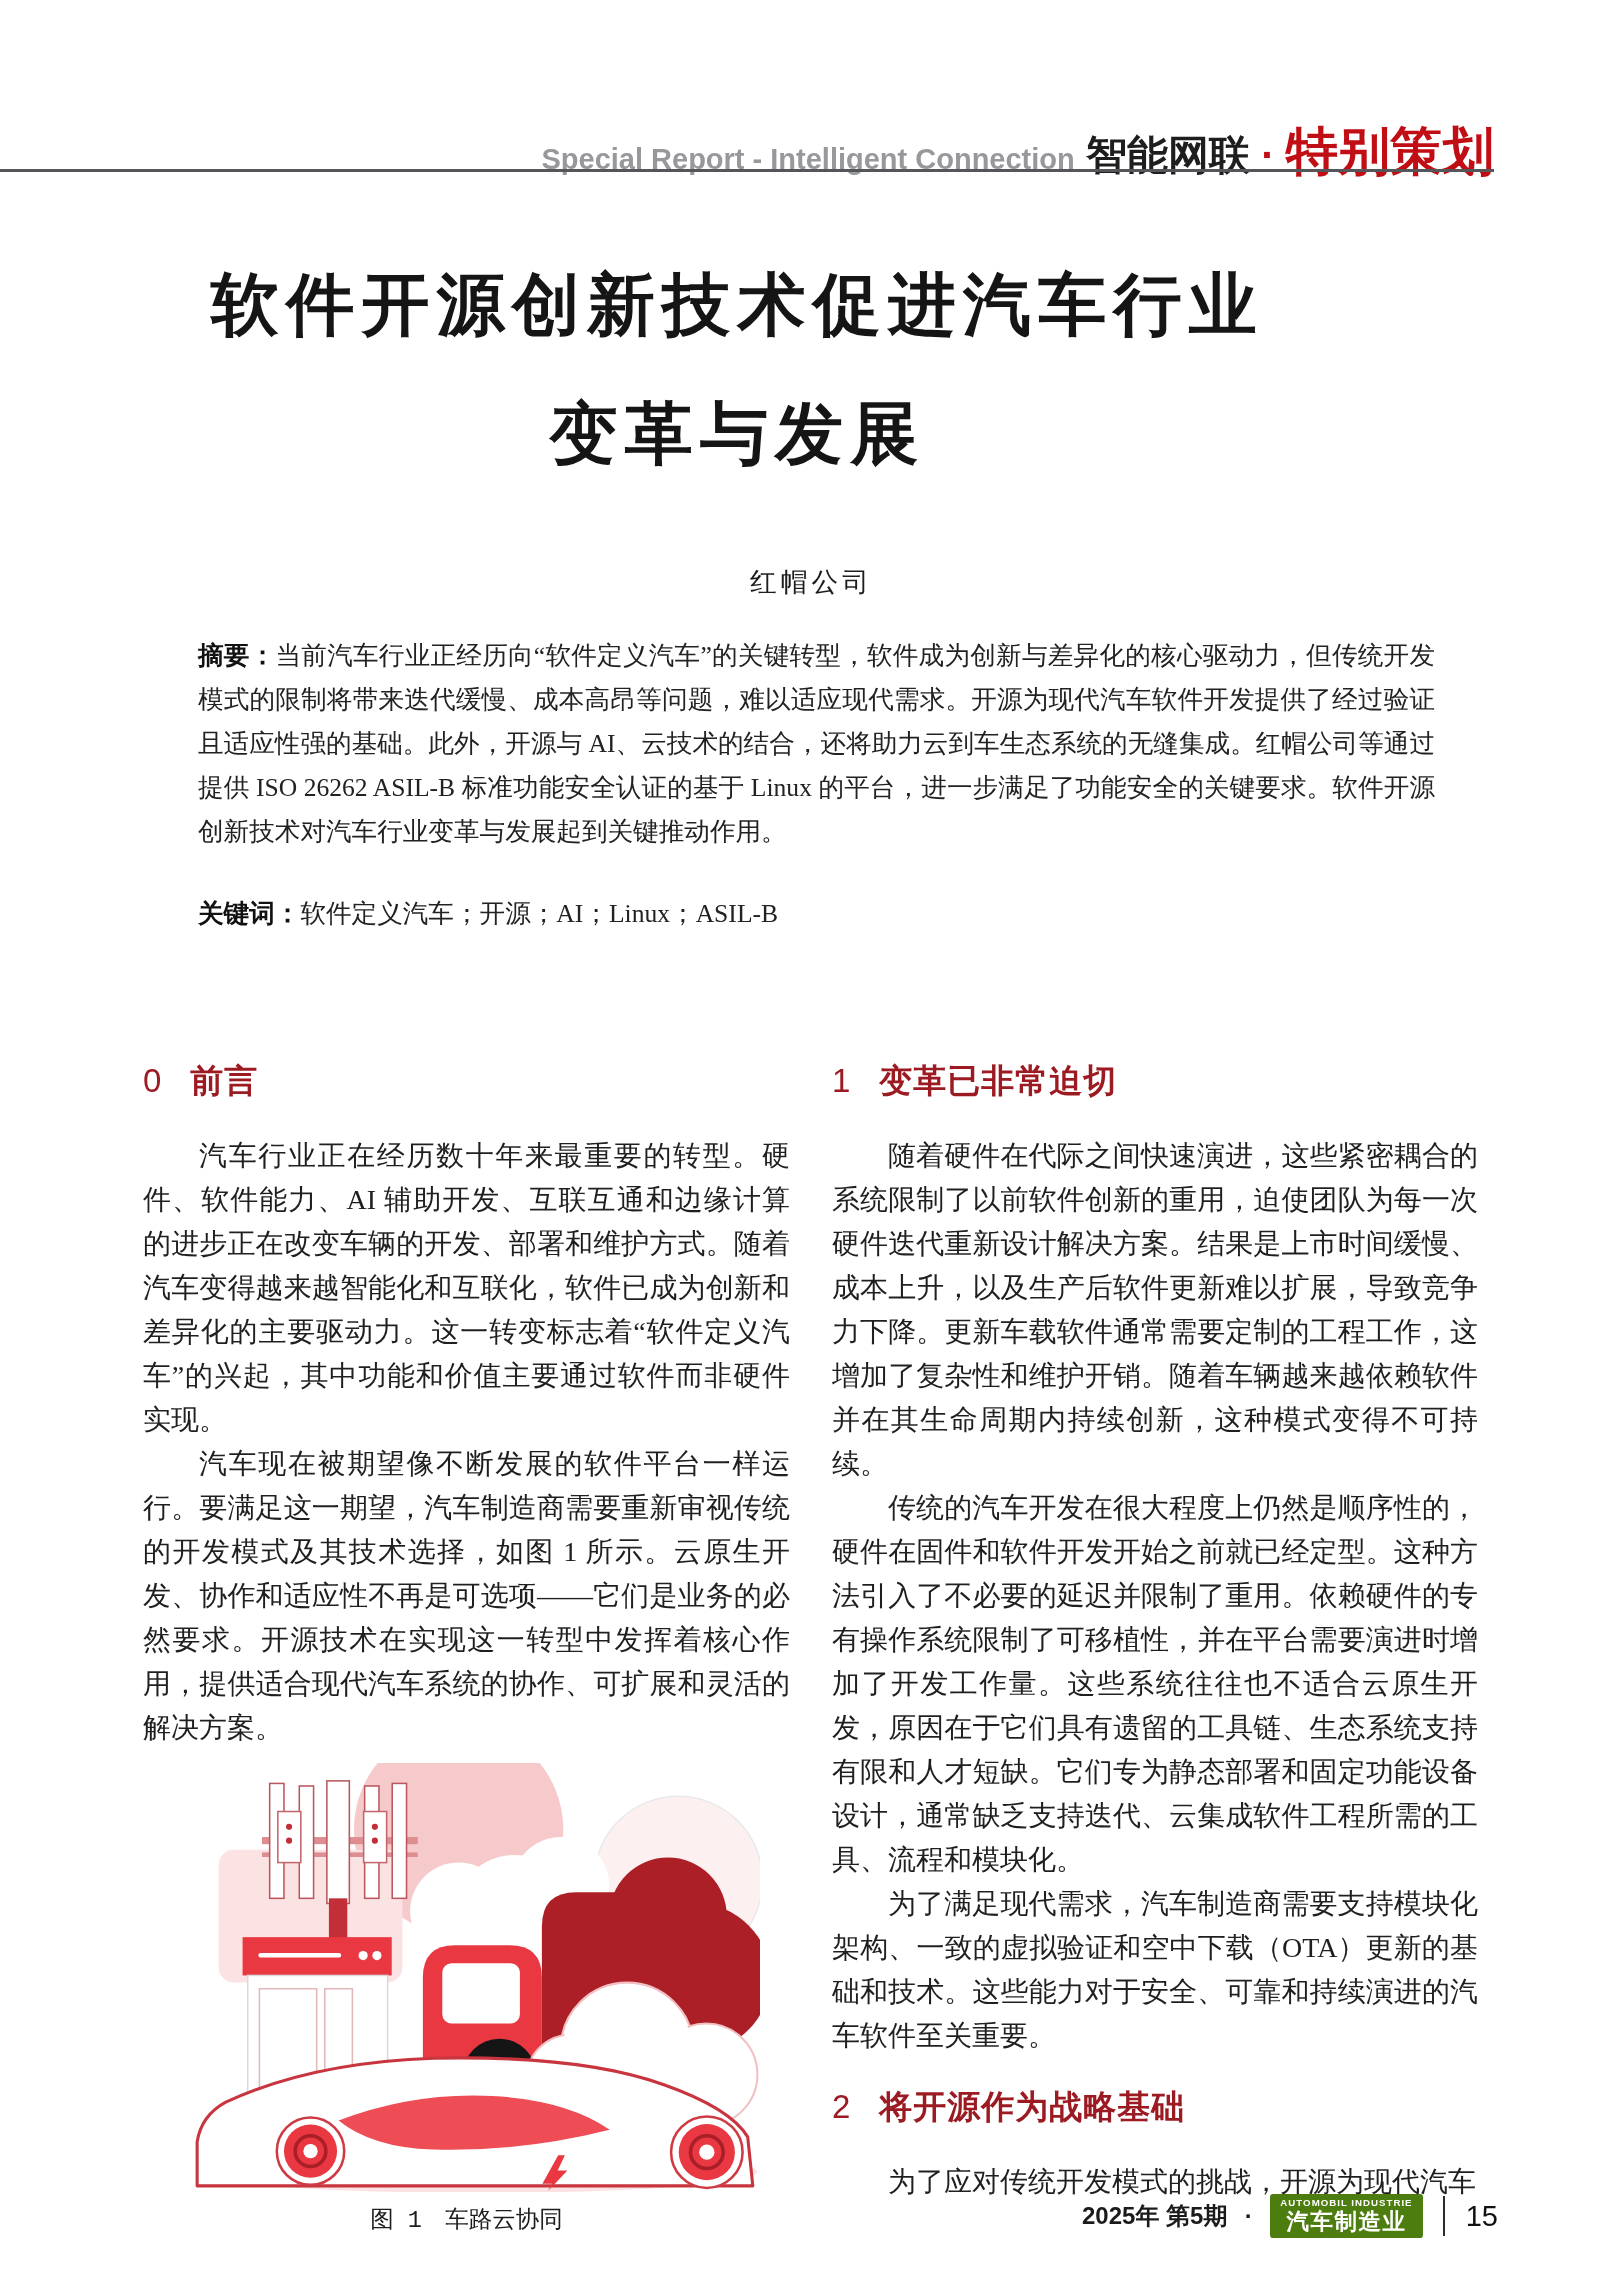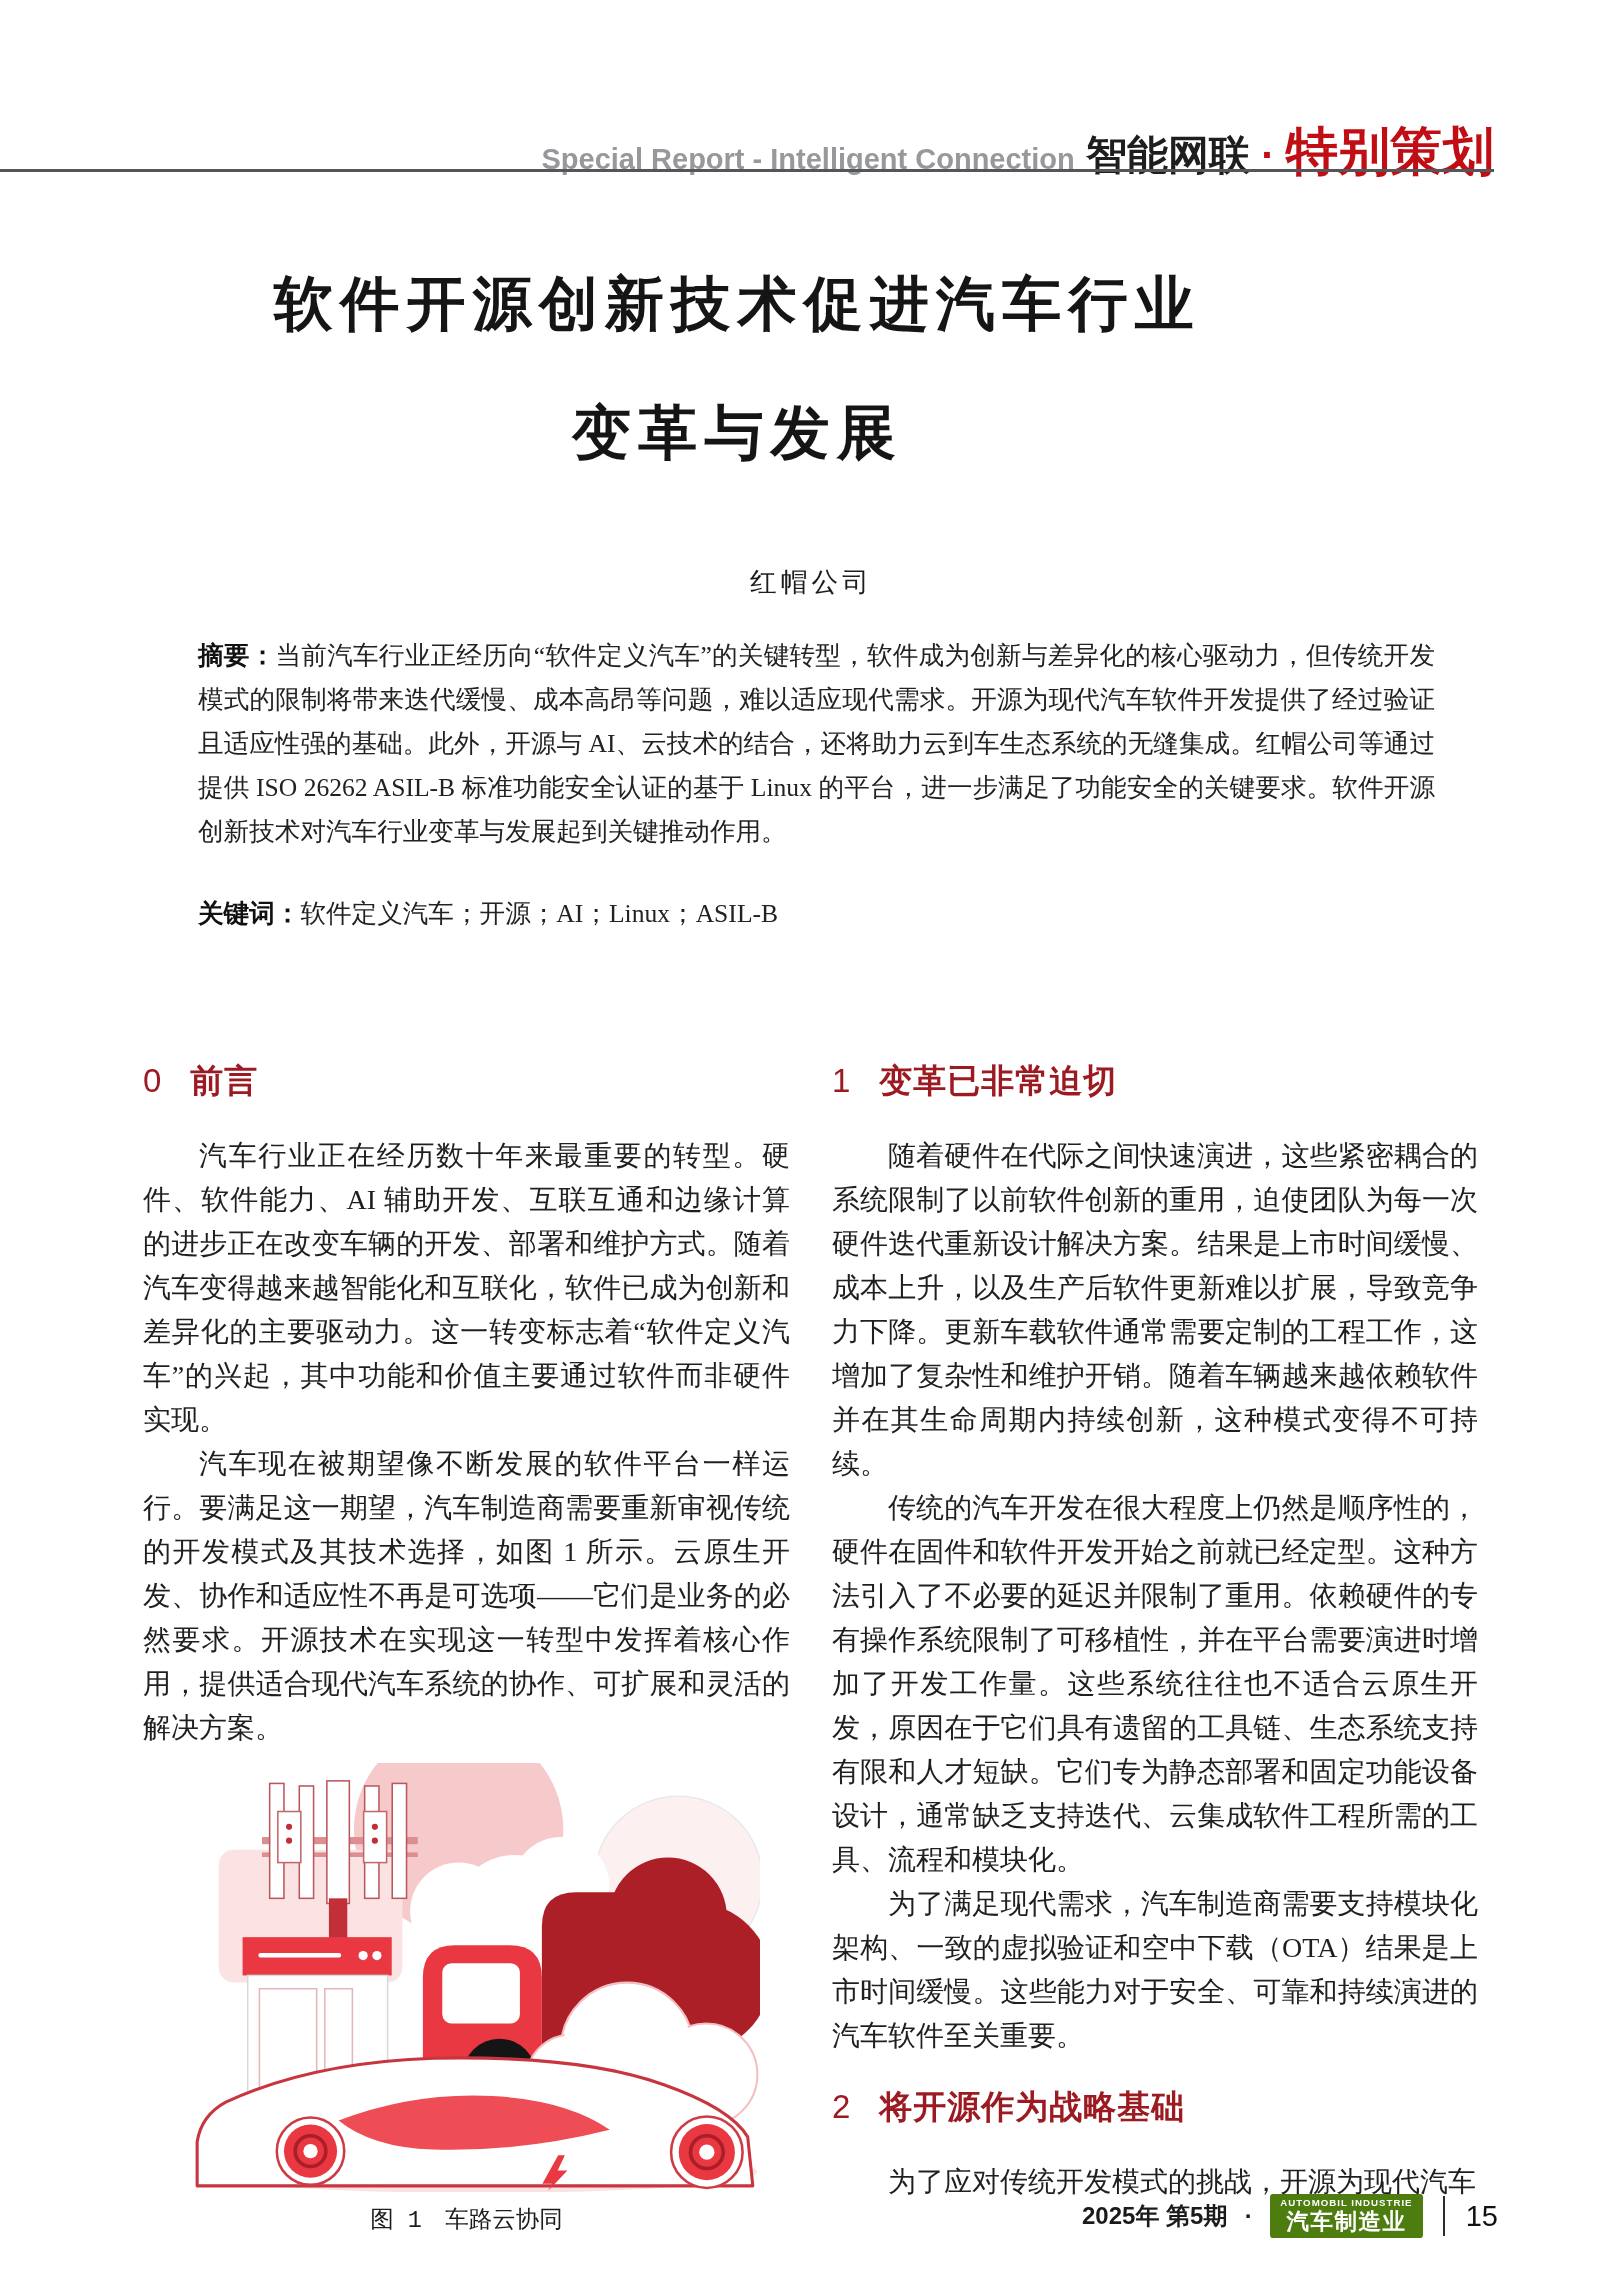--- a/index.html
+++ b/index.html
@@ -22,21 +22,21 @@
     color:#1E1E1E; font-size:41px;
   }
   .header-dot { font-family:"Liberation Sans",sans-serif; font-weight:bold; color:#C10D14; font-size:41px; }
   .header-hl  { font-family:"Liberation Sans",sans-serif; font-weight:bold; color:#C10D14; font-size:52px; }
   .header-rule { position:absolute; top:169px; left:0; width:1494px; height:2.6px; background:#55565A; }
 
   
   .title {
     position:absolute; top:240px; left:0; width:1475px; text-align:center;
     font-family:"Liberation Sans",sans-serif; font-weight:bold; color:#151515;
-    font-size:59px; line-height:129px; letter-spacing:7.2px;
+    font-size:68px; line-height:129px; letter-spacing:7.2px;
   }
   .author {
     position:absolute; top:509px; left:0; width:1623px; text-align:center;
     font-size:30px; color:#1c1c1c;
   }
   .affiliation {
     position:absolute; top:564px; left:0; width:1623px; text-align:center;
     font-size:26.6px; color:#1c1c1c; letter-spacing:4.1px;
   }
 
@@ -231,21 +231,21 @@
       </div>
     </div>
 
     <div class="col">
       <h2 class="section-heading">
         <span class="num">1</span>
         <span class="ttl">变革已非常迫切</span>
       </h2>
       <p class="body">随着硬件在代际之间快速演进，这些紧密耦合的系统限制了以前软件创新的重用，迫使团队为每一次硬件迭代重新设计解决方案。结果是上市时间缓慢、成本上升，以及生产后软件更新难以扩展，导致竞争力下降。更新车载软件通常需要定制的工程工作，这增加了复杂性和维护开销。随着车辆越来越依赖软件并在其生命周期内持续创新，这种模式变得不可持续。</p>
       <p class="body">传统的汽车开发在很大程度上仍然是顺序性的，硬件在固件和软件开发开始之前就已经定型。这种方法引入了不必要的延迟并限制了重用。依赖硬件的专有操作系统限制了可移植性，并在平台需要演进时增加了开发工作量。这些系统往往也不适合云原生开发，原因在于它们具有遗留的工具链、生态系统支持有限和人才短缺。它们专为静态部署和固定功能设备设计，通常缺乏支持迭代、云集成软件工程所需的工具、流程和模块化。</p>
-      <p class="body">为了满足现代需求，汽车制造商需要支持模块化架构、一致的虚拟验证和空中下载（OTA）结果是上市时间缓慢。这些能力对于安全、可靠和持续演进的汽车软件至关重要。</p>
+      <p class="body">为了满足现代需求，汽车制造商需要支持模块化架构、一致的虚拟验证和空中下载（OTA）更新的基础和技术。这些能力对于安全、可靠和持续演进的汽车软件至关重要。</p>
 
       <h2 class="section-heading second">
         <span class="num">2</span>
         <span class="ttl">将开源作为战略基础</span>
       </h2>
       <p class="body">为了应对传统开发模式的挑战，开源为现代汽车</p>
     </div>
   </div>
 
   <div class="footer">

